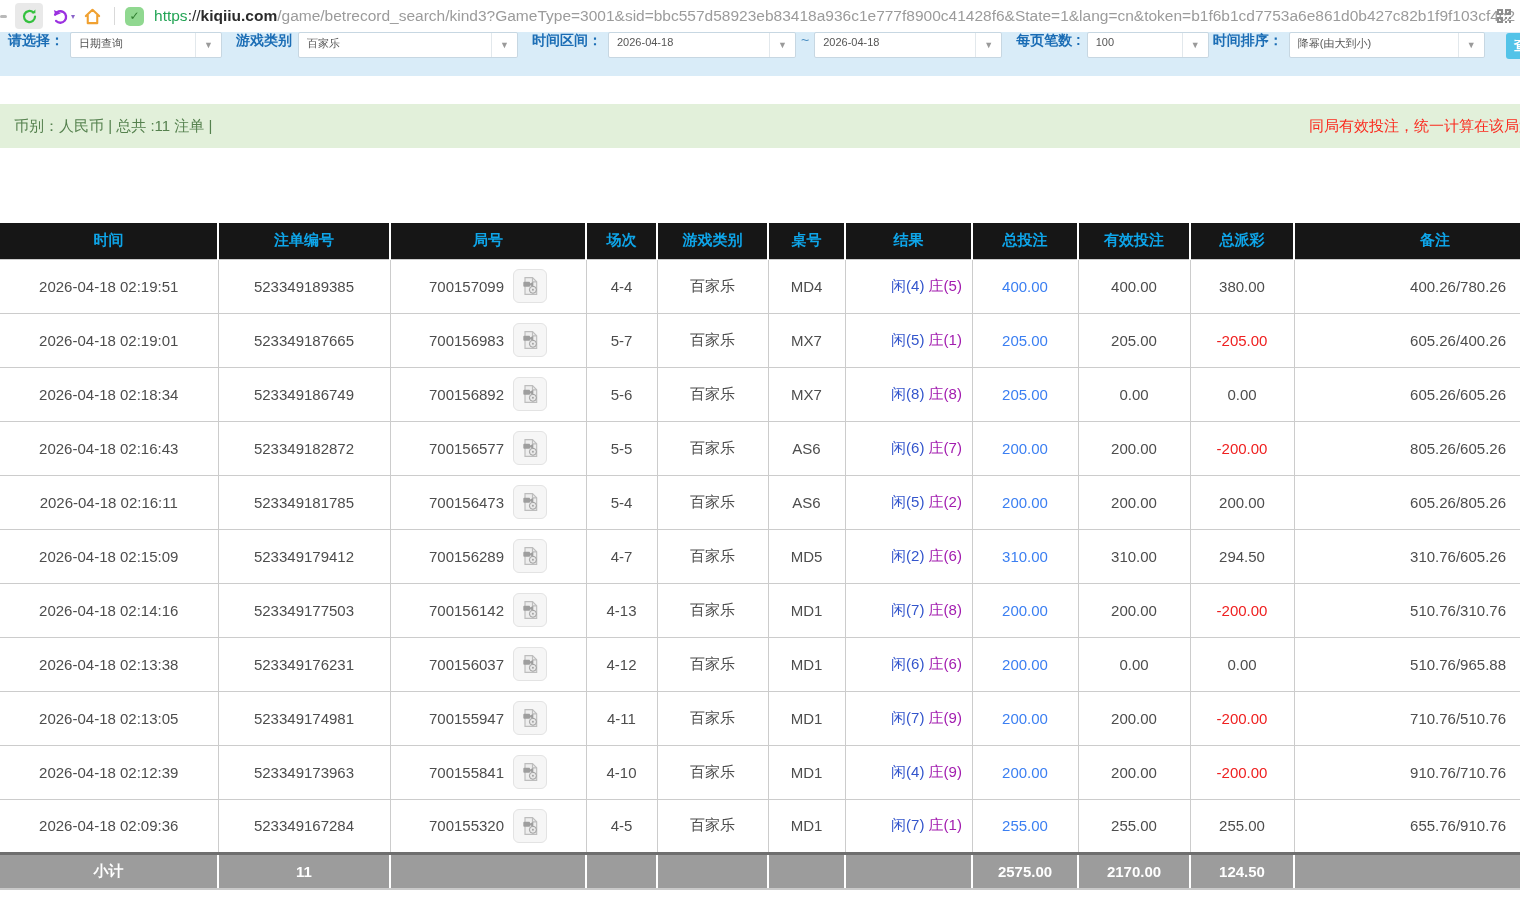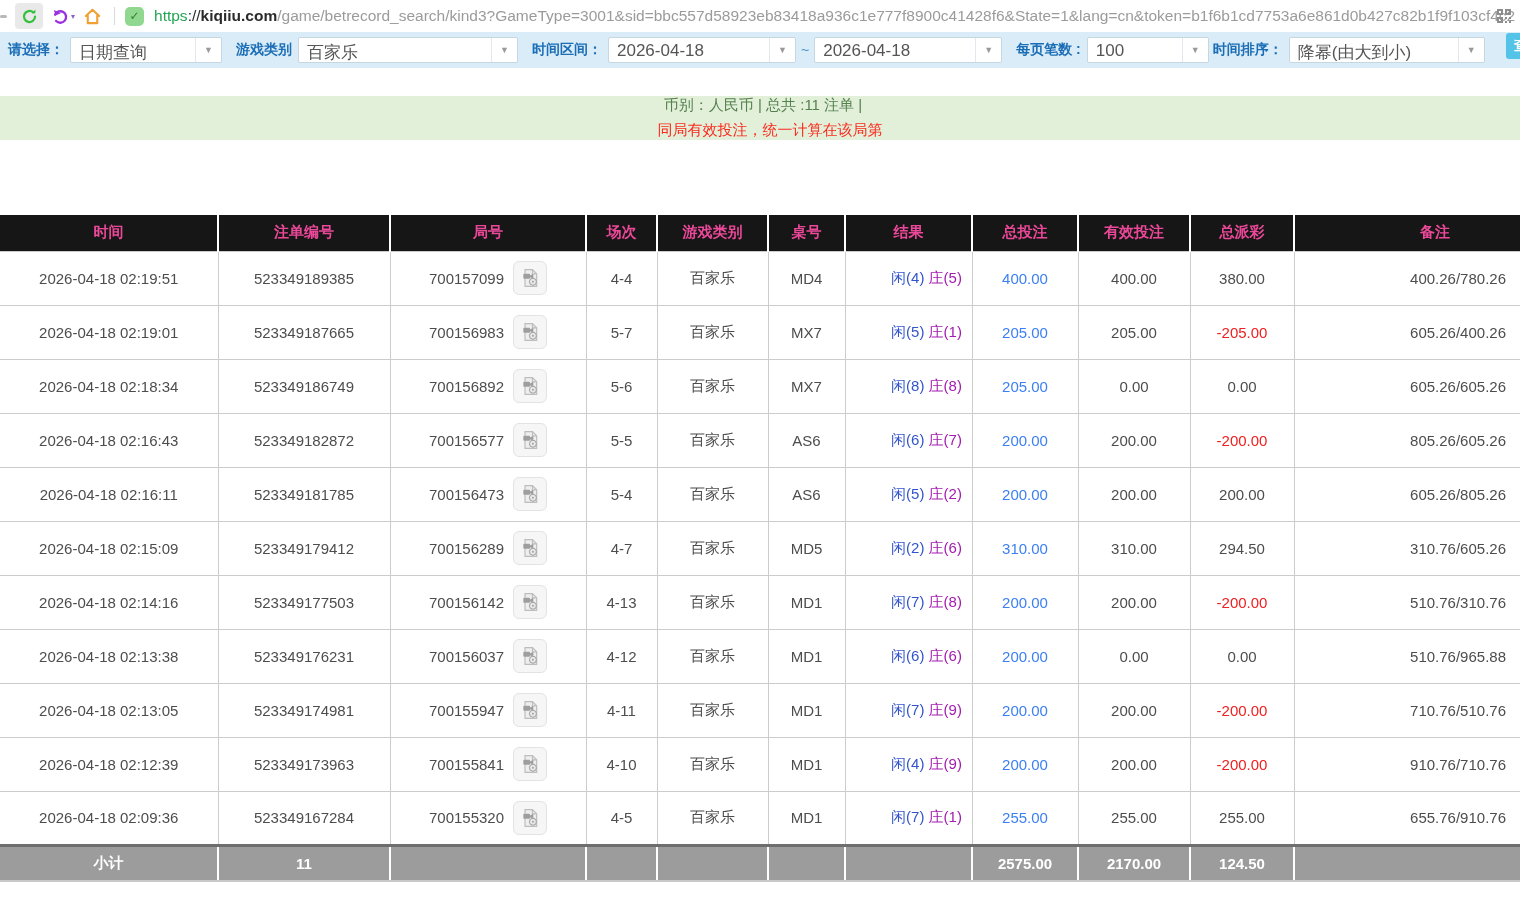--- a/index.html
+++ b/index.html
@@ -16,40 +16,40 @@
   .shield { width:19px; height:19px; background:#90d890; border-radius:5px; display:flex;
     align-items:center; justify-content:center; color:#2f7d2f; font-size:12px; font-weight:bold; }
   .url-text { margin-left:10px; font-size:15.5px; white-space:nowrap; letter-spacing:0; }
   .url-proto { color:#23a455; }
   .url-domain { color:#2b2b2b; font-weight:bold; }
   .url-sep { color:#2b2b2b; font-weight:normal; }
   .url-path { color:#9b9b9b; }
   .qr-icon { position:absolute; right:8px; top:8px; color:#8d8d8d; }
 
   
-  .filter-bar { height:36px; background:#d9ecf8; display:flex; align-items:center; position:relative; }
+  .filter-bar { height:44px; background:#d9ecf8; display:flex; align-items:flex-start; position:relative; }
   .f-label { color:#1b6db5; font-weight:bold; font-size:14px; white-space:nowrap; }
   .dropdown { display:flex; height:26px; background:#fff; border:1px solid #c7d7e2; border-radius:2px; }
-  .dd-value { padding:3px 8px 0 8px; font-size:17px; color:#555; white-space:nowrap; overflow:hidden; }
+  .dd-value { padding:3px 8px 0 8px; font-size:11px; color:#555; white-space:nowrap; overflow:hidden; }
   .dd-btn { width:26px; border-left:1px solid #e2e8ec; display:flex; align-items:center;
     justify-content:center; color:#9a9a9a; font-size:9px; background:#fff; border-radius:0 2px 2px 0; }
   .tilde { color:#4a8ec2; font-size:14px; margin:0 5px; }
   .search-btn { position:absolute; left:1506px; top:1px; width:58px; height:26px; background:#53c3e8;
     color:#fff; font-size:14px; font-weight:bold; border:none; border-radius:3px; padding-left:8px; text-align:left; }
 
   
   .summary-bar { margin-top:28px; height:44px; background:#e2f0da; display:flex;
-    align-items:center; justify-content:space-between; padding:0 0 0 6px;flex-direction:column; }
+    align-items:center; justify-content:space-between; padding:0 0 0 14px; }
   .summary-left { color:#55814e; font-size:15px; white-space:nowrap; }
   .summary-note { color:#fb2a1e; font-size:15px; white-space:nowrap; margin-right:-14px; }
 
   
   .table-wrap { margin-top:75px; }
   table { width:1520px; border-collapse:collapse; table-layout:fixed; }
-  th { background:#161616; color:#ec4899; font-size:15px; font-weight:bold; height:36px;
+  th { background:#161616; color:#0ea5e9; font-size:15px; font-weight:bold; height:36px;
     border-right:2px solid #fff; }
   th:last-child { border-right:none; text-align:right; padding-right:70px; }
   td { height:54px; font-size:15px; color:#4d4d4d; text-align:center;
     border:1px solid #ccc; border-left:none; background:#fff; }
   tbody td:first-child { border-left:none; }
   tbody td:last-child { border-right:none; text-align:right; padding-right:14px; }
   .blue { color:#3b7ff2; }
   .red { color:#ef2020; }
   .res-player { color:#3355cc;margin-left:36px; }
   .res-banker { color:#a21caf; }

